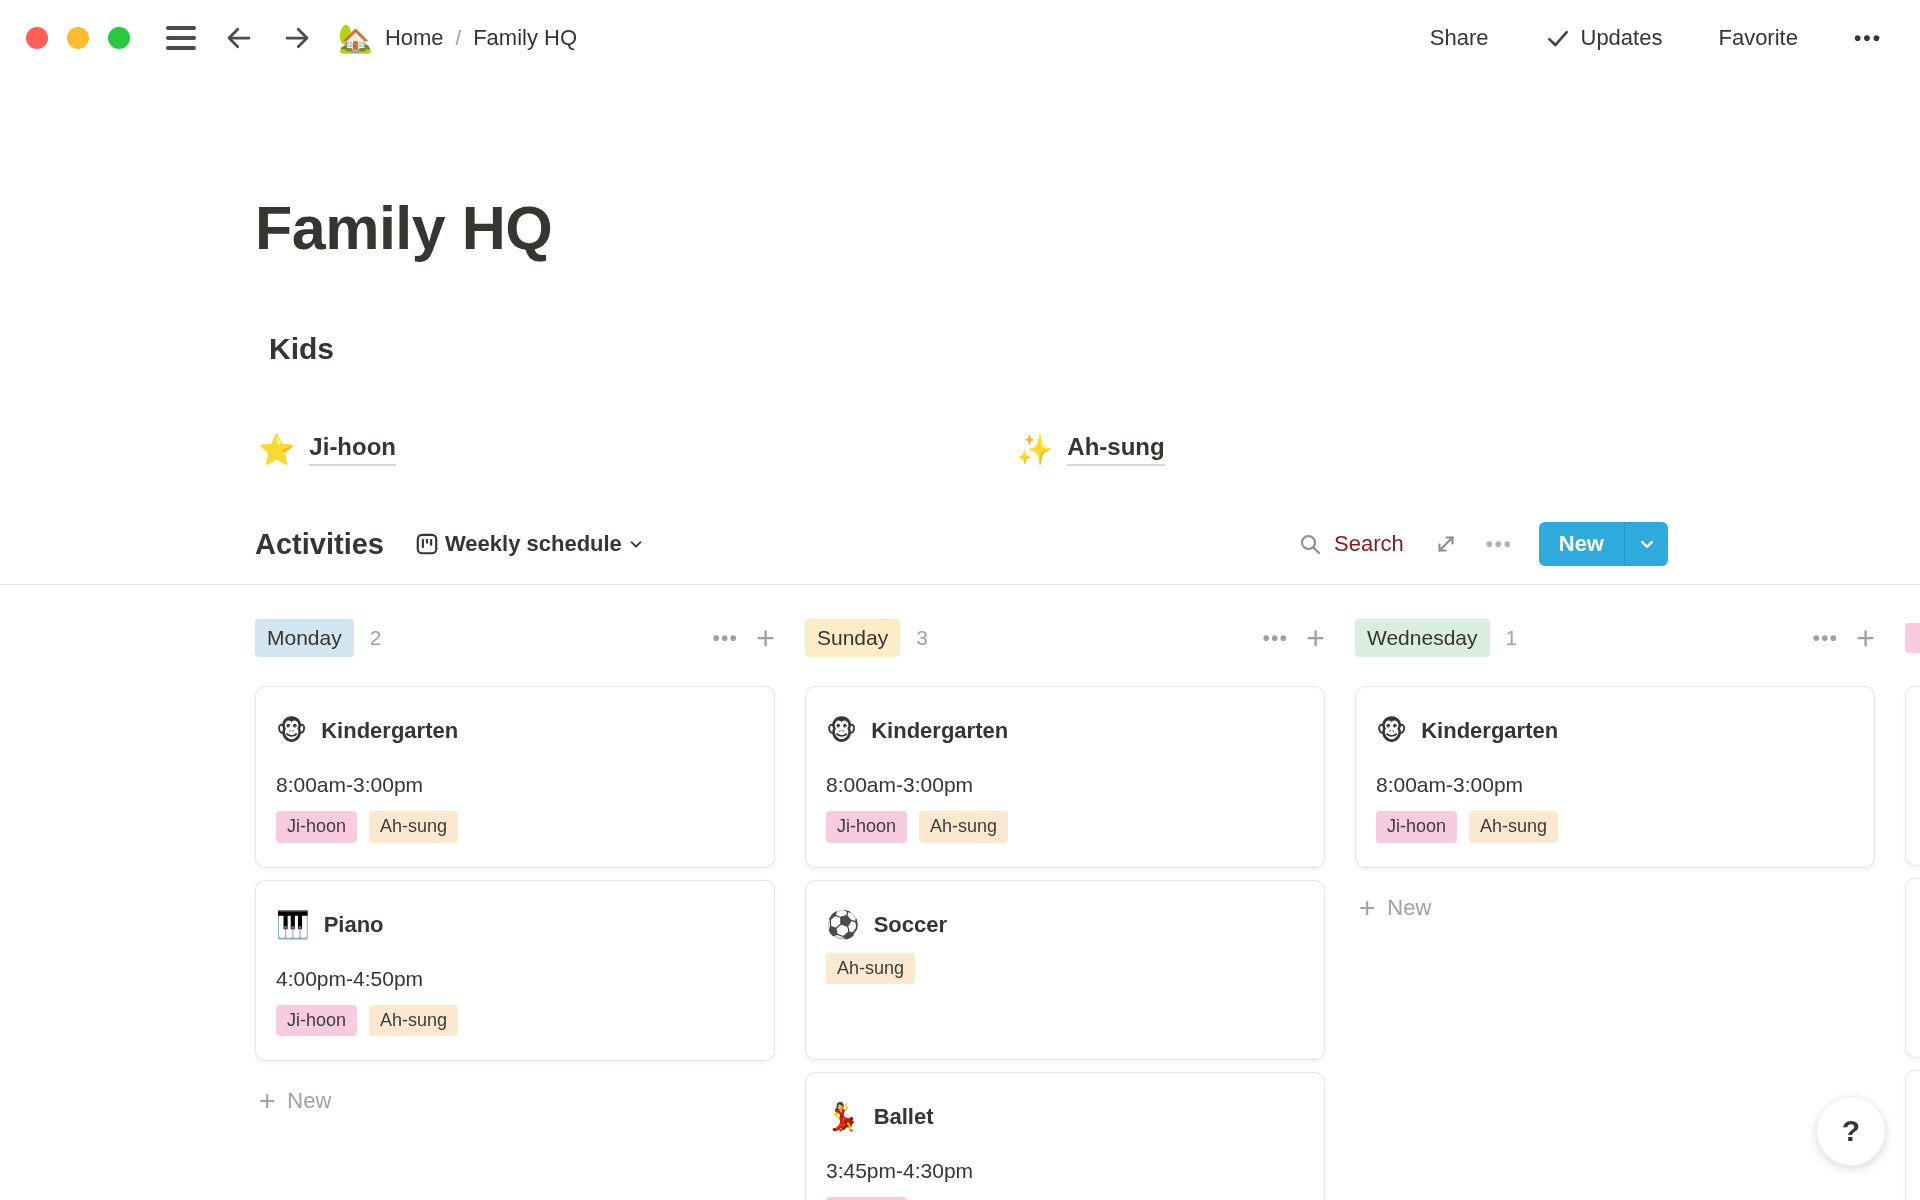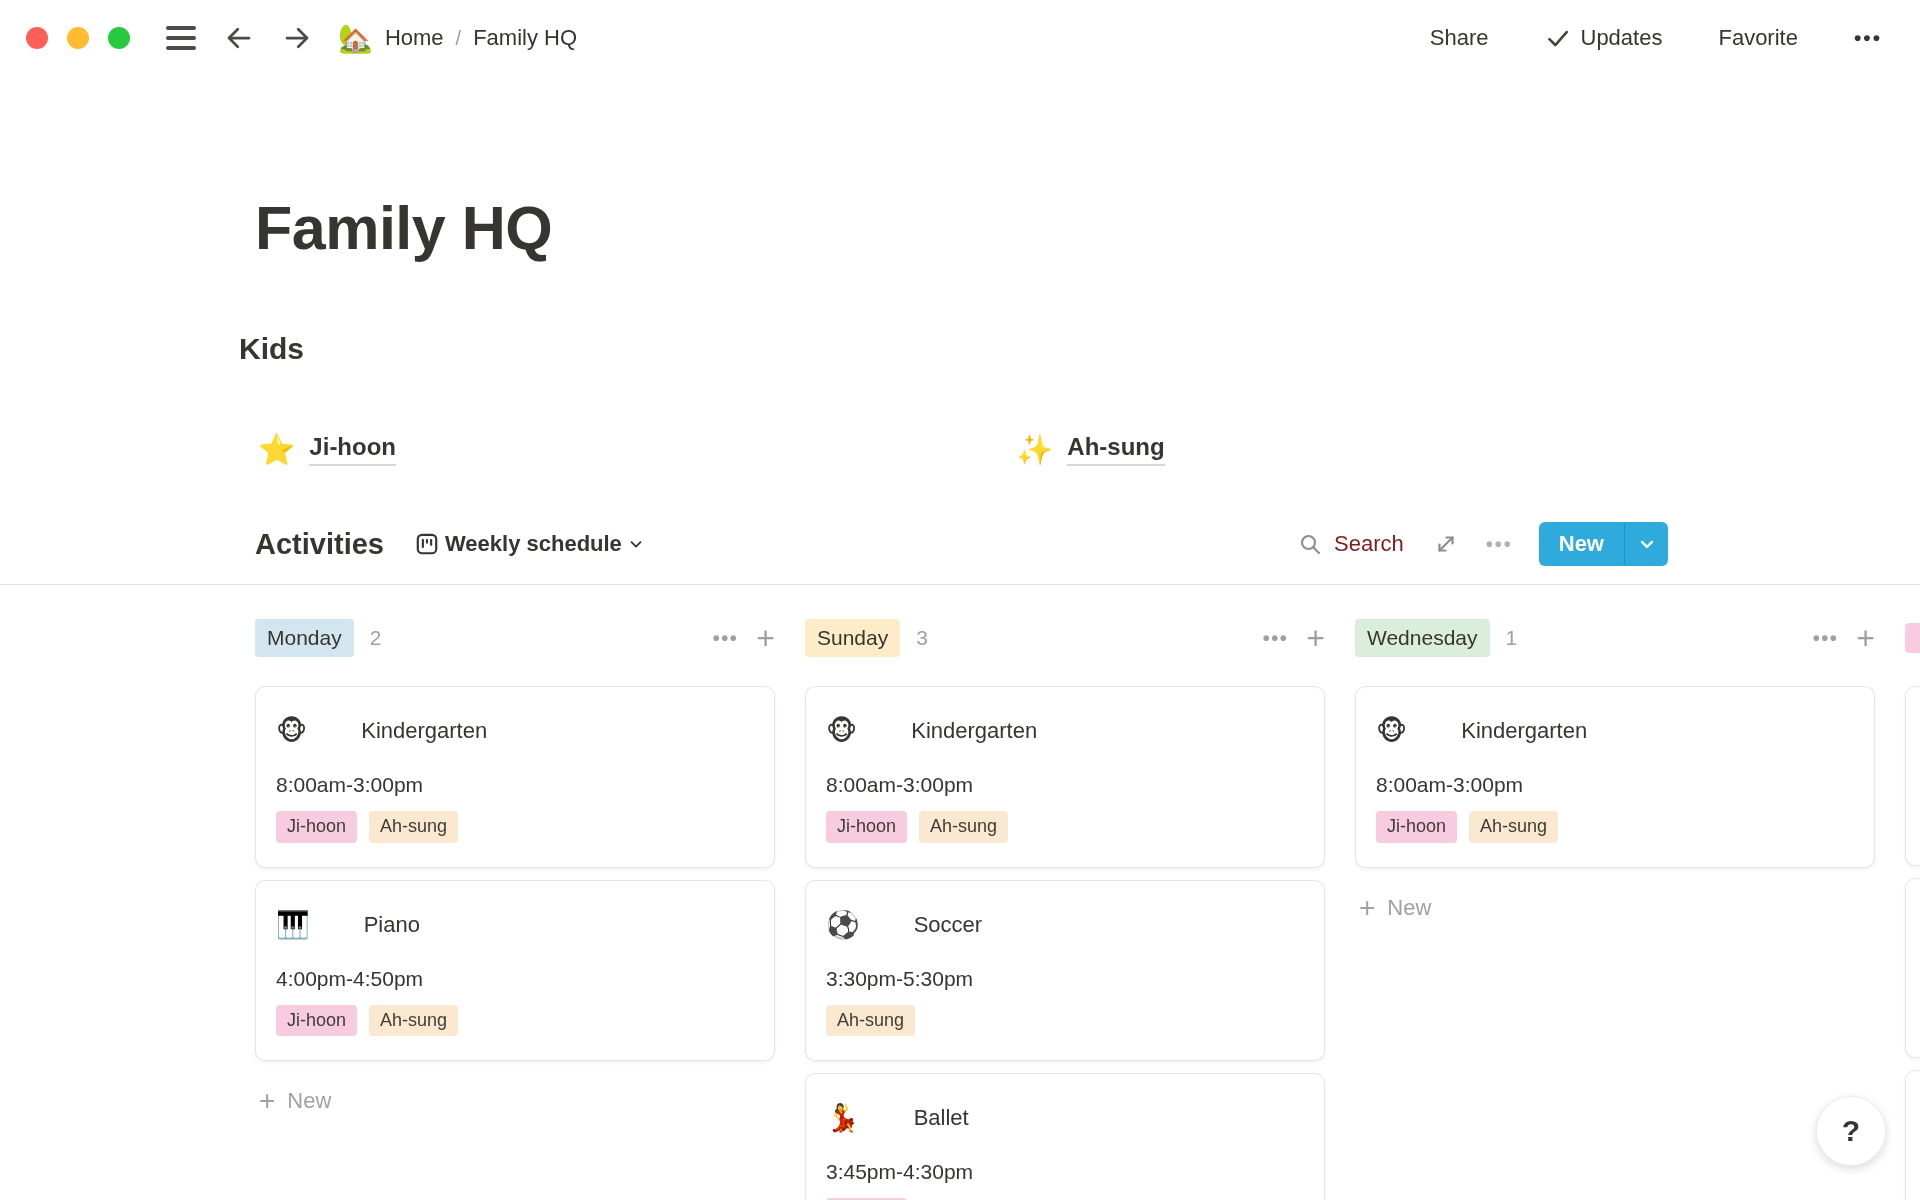--- a/index.html
+++ b/index.html
@@ -21,21 +21,21 @@
   .crumb { display:flex; align-items:center; margin-left:26px; font-size:22px; }
   .crumb-icon { font-size:28px; margin-right:12px; }
   .crumb-item { cursor:pointer; }
   .crumb-sep { margin:0 12px; color:#9D9B97; font-size:20px; }
   .topbar-right { margin-left:auto; display:flex; align-items:center; gap:56px; font-size:22px; }
   .tb-btn { cursor:pointer; display:flex; align-items:center; gap:10px; }
   .tb-dots { letter-spacing:2px; font-size:21px; font-weight:700; cursor:pointer; }
 
   
   .page-title { position:absolute; left:255px; top:193px; font-size:61px; font-weight:700; letter-spacing:-0.5px; }
-  .kids-heading { position:absolute; left:239px; top:332px; font-size:30px; font-weight:700; }
+  .kids-heading { position:absolute; left:269px; top:332px; font-size:30px; font-weight:700; }
   .link-row { position:absolute; top:432px; left:0; width:1920px; height:50px; }
   .page-link { position:absolute; display:flex; align-items:center; gap:14px; cursor:pointer; }
   .page-link .link-emoji { font-size:30px; }
   .page-link .link-label { font-size:24px; font-weight:600; padding-bottom:3px;
     border-bottom:2.5px solid rgba(55,53,47,0.2); }
   .page-link.l0 { left:258px; }
   .page-link.l1 { left:1016px; }
 
   
   .coll-header { position:absolute; left:255px; top:518px; width:1413px; height:52px;
@@ -63,21 +63,21 @@
   .pill { font-size:21px; padding:5px 12px; border-radius:4px; line-height:1.3; cursor:pointer; min-width:24px; min-height:30px; }
   .count { margin-left:16px; color:#A3A19D; font-size:21px; }
   .col-spacer { flex:1; }
   .col-dots { color:#A19F9B; font-size:20px; letter-spacing:1.5px; font-weight:700; cursor:pointer; }
   .col-plus { color:#A19F9B; font-size:32px; font-weight:400; margin-left:18px; cursor:pointer; line-height:1; }
   .cards { margin-top:28px; display:flex; flex-direction:column; gap:12px; }
   .card { background:#fff; border:1px solid rgba(55,53,47,0.12); border-radius:10px;
     box-shadow:0 2px 4px rgba(15,15,15,0.05); min-height:180px; padding:28px 20px 24px 20px; cursor:pointer; }
   .card-titlerow { display:flex; align-items:center; gap:14px; line-height:32px; }
   .card-emoji { font-size:27px; }
-  .card-title-text { font-size:22px; font-weight:400;margin-left:40px; }
+  .card-title-text { font-size:22px; font-weight:700; }
   .card-time { margin-top:24px; font-size:21px; line-height:28px; }
   .card-tags { margin-top:12px; display:flex; gap:12px; }
   .tag { font-size:18px; padding:5px 11px; border-radius:4px; line-height:1.2; color:#3F3C38; }
   .col-new { margin-top:20px; display:flex; align-items:center; gap:12px; color:#A3A19D;
     font-size:22px; padding:6px 4px; cursor:pointer; }
   .col-new .fnew-plus { font-size:28px; line-height:1; font-weight:400; }
 
   
   .help-btn { position:absolute; left:1816px; top:1096px; width:70px; height:70px; border-radius:50%;
     background:#fff; border:1px solid rgba(0,0,0,0.07); box-shadow:0 3px 10px rgba(0,0,0,0.14);
@@ -253,21 +253,20 @@
     <div class="card-tags">
             <span class="tag" style="background: rgb(247, 204, 225);">Ji-hoon</span>
             <span class="tag" style="background: rgb(250, 232, 208);">Ah-sung</span>
           </div>
   </div>
         <div class="card">
     <div class="card-titlerow">
       <span class="card-emoji">⚽</span>
       <span class="card-title-text">Soccer</span>
     </div>
-    <div class="card-time">3:30pm-5:30pm</div>
     <div class="card-tags">
             <span class="tag" style="background: rgb(250, 232, 208);">Ah-sung</span>
           </div>
   </div>
         <div class="card">
     <div class="card-titlerow">
       <span class="card-emoji">💃</span>
       <span class="card-title-text">Ballet</span>
     </div>
     <div class="card-time">3:45pm-4:30pm</div>

